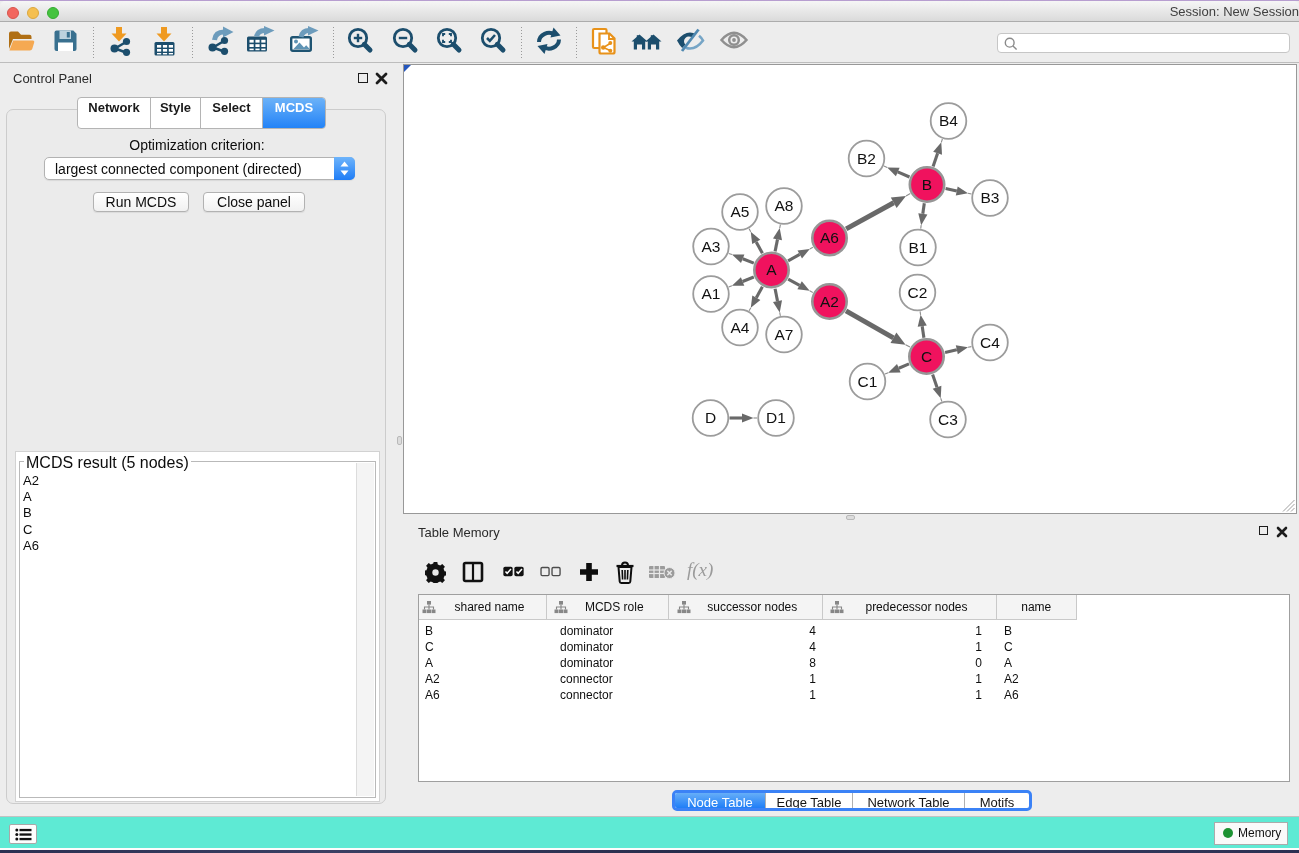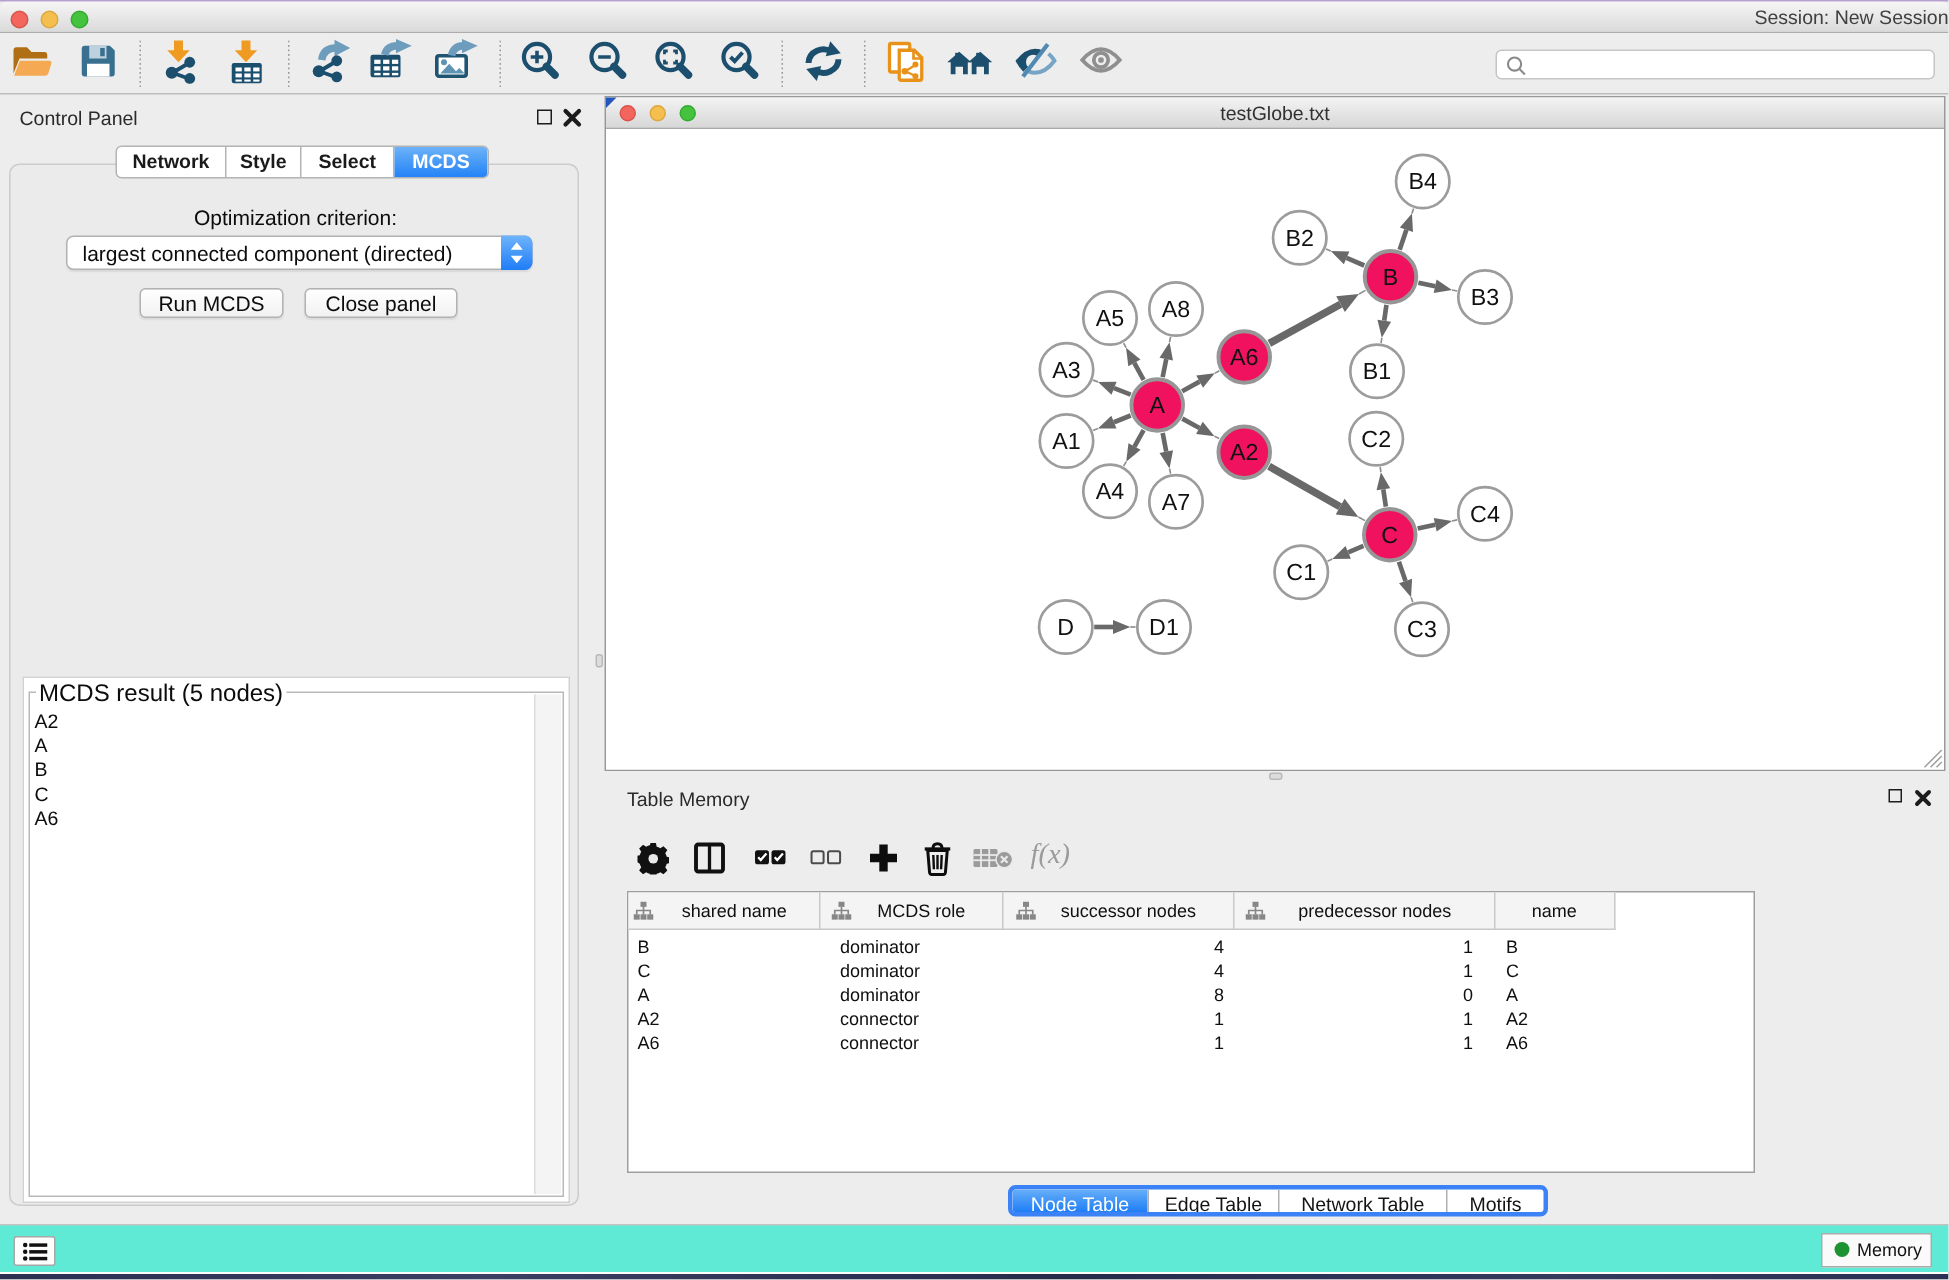--- a/index.html
+++ b/index.html
@@ -8,21 +8,21 @@
 #topline{left:0;top:0;width:1299px;height:1px;background:#b79ed0}
 #titlebar{left:0;top:1px;width:1299px;height:21px;background:linear-gradient(#f6f6f6,#dadada);border-bottom:1px solid #acacac;border-radius:5px 5px 0 0}
 #titlebar .tl{position:absolute;top:6px;width:12px;height:12px;border-radius:50%}
 #title{width:100%;text-align:right;font-size:13px;color:#404040;line-height:21px}
 #toolbar{left:0;top:22px;width:1299px;height:41px;background:#ededed;border-bottom:1px solid #bdbdbd}
 .sep{position:absolute;top:5px;height:31px;width:1px;background-image:linear-gradient(#9a9a9a 1px,transparent 1px);background-size:1px 3px}
 .ticon{position:absolute;top:4px}
 #searchbox{position:absolute;left:997px;top:11px;width:293px;height:20px;background:#fff;border:1px solid #c6c6c6;border-radius:4px}
 
 #cp-title{left:13px;top:71px;font-size:13px;color:#2a2a2a}
-#cp-tabs{left:77px;top:97px;height:22px;display:flex;z-index:5;border:1px solid #b4b4b4;border-radius:4px;background:#fff;overflow:hidden}
+#cp-tabs{left:77px;top:97px;height:32px;display:flex;z-index:5;border:1px solid #b4b4b4;border-radius:4px;background:#fff;overflow:hidden}
 #cp-tabs .t{font-size:13px;font-weight:bold;color:#1a1a1a;line-height:20px;text-align:center;border-right:1px solid #b4b4b4}
 #cp-tabs .t:last-child{border-right:none}
 #cp-tabs .sel{background:linear-gradient(#6cb2f8,#2383f7);color:#fff}
 #cp-body{left:6px;top:109px;width:380px;height:695px;background:#ebebeb;border:1px solid #cccccc;border-radius:7px}
 #optlab{left:0;top:27px;width:380px;text-align:center;font-size:14px;color:#0c0c0c}
 #dropdown{left:37px;top:47px;width:311px;height:23px;background:#fff;border:1px solid #b2b2b2;border-radius:5px;box-shadow:0 1px 1px rgba(0,0,0,.08)}
 #dropdown .txt{position:absolute;left:10px;top:0;font-size:14px;line-height:22px;color:#0c0c0c}
 #dd-step{position:absolute;right:-1px;top:-1px;width:21px;height:23px;border-radius:0 5px 5px 0;background:linear-gradient(#6eb4fb,#1f7df6)}
 .btn{position:absolute;top:82px;height:20px;background:linear-gradient(#fff,#f1f1f1);border:1px solid #b2b2b2;border-radius:4px;font-size:14px;color:#0c0c0c;text-align:center;line-height:18px;box-shadow:0 1px 1px rgba(0,0,0,.07)}
 #mcds-box{left:8px;top:341px;width:365px;height:351px;background:#fff;border:1px solid #d2d2d2}
@@ -33,21 +33,21 @@
 
 #netwin{left:403px;top:64px;width:894px;height:450px;background:#fff;border:1px solid #989898}
 #nw-titlebar{position:absolute;left:0;top:0;width:100%;height:21px;background:linear-gradient(#f3f3f3,#d7d7d7);border-bottom:1px solid #a8a8a8}
 #nw-titlebar .tl{position:absolute;top:5px;width:11px;height:11px;border-radius:50%}
 #nw-title{width:100%;text-align:center;font-size:13px;color:#303030;line-height:21px}
 #bluecorner{position:absolute;left:0;top:0;width:0;height:0;border-left:7px solid #2456bd;border-bottom:7px solid transparent}
 
 
 #tp-title{left:418px;top:525px;font-size:13px;color:#2a2a2a}
 #tp-toolbar{left:404px;top:548px;width:895px;height:44px}
-#tbl{left:418px;top:594px;width:752px;height:188px;background:#fff;border:1px solid #9f9f9f}
+#tbl{left:418px;top:594px;width:872px;height:188px;background:#fff;border:1px solid #9f9f9f}
 #tbl-head{position:absolute;left:0;top:0;width:658px;height:25px;background:#f4f4f4;border-bottom:1px solid #c9c9c9}
 .th{position:absolute;top:0;height:25px;font-size:12px;color:#0f0f0f;line-height:24px;border-right:1px solid #c9c9c9;text-align:center}
 .tr{position:absolute;font-size:12px;color:#0f0f0f;height:16px;line-height:16px}
 
 #seg{left:672px;top:790px;height:21px;display:flex;border:3px solid #3b82f6;border-radius:5px;background:#fff;overflow:hidden}
 #seg .t{font-size:13px;color:#141414;line-height:19px;text-align:center;border-right:1px solid #b0b0b0}
 #seg .t:last-child{border-right:none}
 #seg .sel{background:linear-gradient(#66aef8,#1f7ef7);color:#fff}
 
 #statusbar{left:0;top:816px;width:1299px;height:32px;background:#5eead4;border-top:1px solid #c2c2c2}
@@ -239,26 +239,20 @@
       <div id="mcds-leg">MCDS result (5 nodes)</div>
       <div id="mcds-list">A2<br>A<br>B<br>C<br>A6</div>
       <div id="mcds-sb"></div>
     </div>
   </div>
 </div>
 <div class="abs" style="left:397px;top:436px;width:5px;height:9px;background:#dcdcdc;border:1px solid #b9b9b9;border-radius:2px"></div>
 <div class="abs" style="left:846px;top:514.5px;width:9px;height:5px;background:#dcdcdc;border:1px solid #b9b9b9;border-radius:2px"></div>
 
 <div class="abs" id="netwin">
-  <div id="nw-titlebar">
-    <div class="tl" style="left:9px;background:#f2665e;border:.5px solid #d8544c"></div>
-    <div class="tl" style="left:29px;background:#f5bf4f;border:.5px solid #dca73d"></div>
-    <div class="tl" style="left:49px;background:#45c33f;border:.5px solid #35ab31"></div>
-    <div id="nw-title">testGlobe.txt</div>
-  </div>
   <div id="bluecorner"></div>
   <div style="position:absolute;left:0;top:22px;width:892px;height:426px;background:#fff">
     <svg width="893" height="427" viewBox="0 0 893 427" font-family="Liberation Sans, sans-serif">
         <line x1="349.8" y1="190.0" x2="338.6" y2="194.5" stroke="#696969" stroke-width="3.1"></line>
         <line x1="327.9" y1="198.7" x2="324.7" y2="200.0" stroke="#8d8d8d" stroke-width="1.1"></line>
         <polygon points="336.9,190.2 327.9,198.7 340.3,198.7" fill="#696969"></polygon>
         <line x1="349.8" y1="176.1" x2="338.7" y2="171.8" stroke="#696969" stroke-width="3.1"></line>
         <line x1="328.0" y1="167.6" x2="324.7" y2="166.4" stroke="#8d8d8d" stroke-width="1.1"></line>
         <polygon points="340.4,167.5 328.0,167.6 337.0,176.1" fill="#696969"></polygon>
         <line x1="358.4" y1="199.7" x2="352.3" y2="210.7" stroke="#696969" stroke-width="3.1"></line>

